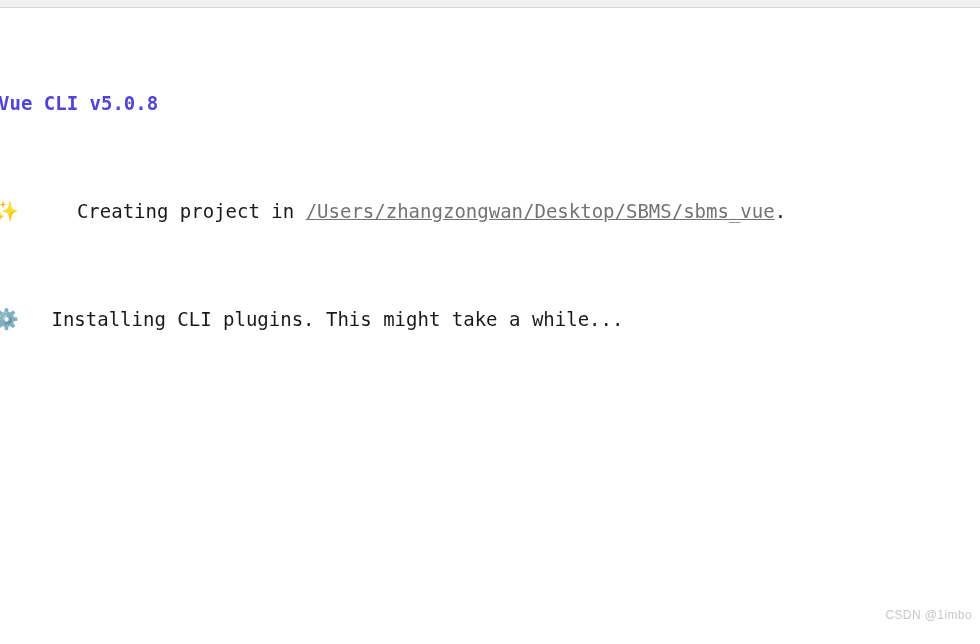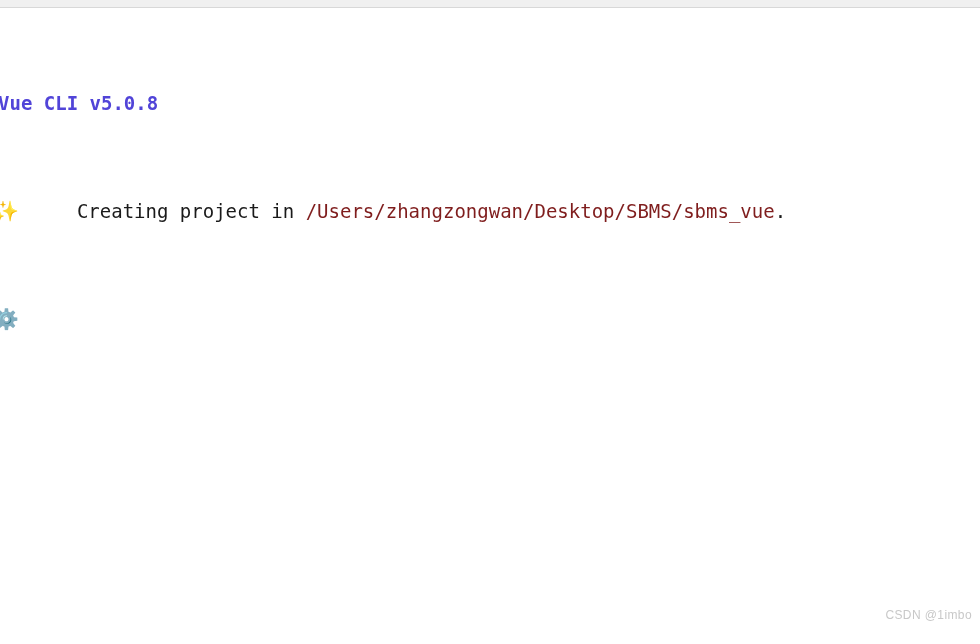--- a/index.html
+++ b/index.html
@@ -63,21 +63,21 @@
     line-height: 27px;
     overflow: hidden;
   }
   .emoji-line.indent-narrow { padding-left: 40px; }
 
   .banner {
     color: #5144d8;
     font-weight: bold;
     margin-left: -2px;
   }
-  .path { color: #7f1d1d; }
+  .path { color: #737373; text-decoration: underline; }
   .plain { color: #1a1a1a; text-align: center; }
 
   #csdn-watermark {
     position: absolute;
     right: 8px;
     bottom: 22px;
     font-family: "Liberation Sans", sans-serif;
     font-size: 12px;
     color: #c8c8c8;
     letter-spacing: 0.4px;
@@ -87,21 +87,21 @@
 <body>
 
 <div id="window-chrome-strip"></div>
 
 <div id="terminal">
 
   <div class="line"><span class="banner">Vue CLI v5.0.8</span></div>
 
   <div class="line emoji-line"><span class="gutter-emoji">✨</span><span class="plain">  Creating project in </span><span class="path">/Users/zhangzongwan/Desktop/SBMS/sbms_vue</span><span class="plain">.</span></div>
 
-  <div class="line emoji-line indent-narrow"><span class="gutter-emoji">⚙️</span></div>
+  <div class="line emoji-line indent-narrow"><span class="gutter-emoji">⚙️</span><span class="plain"> Installing CLI plugins. This might take a while...</span></div>
 
   <div class="line blank"></div>
   <div class="line blank"></div>
 
 
   
 
   
 
   

